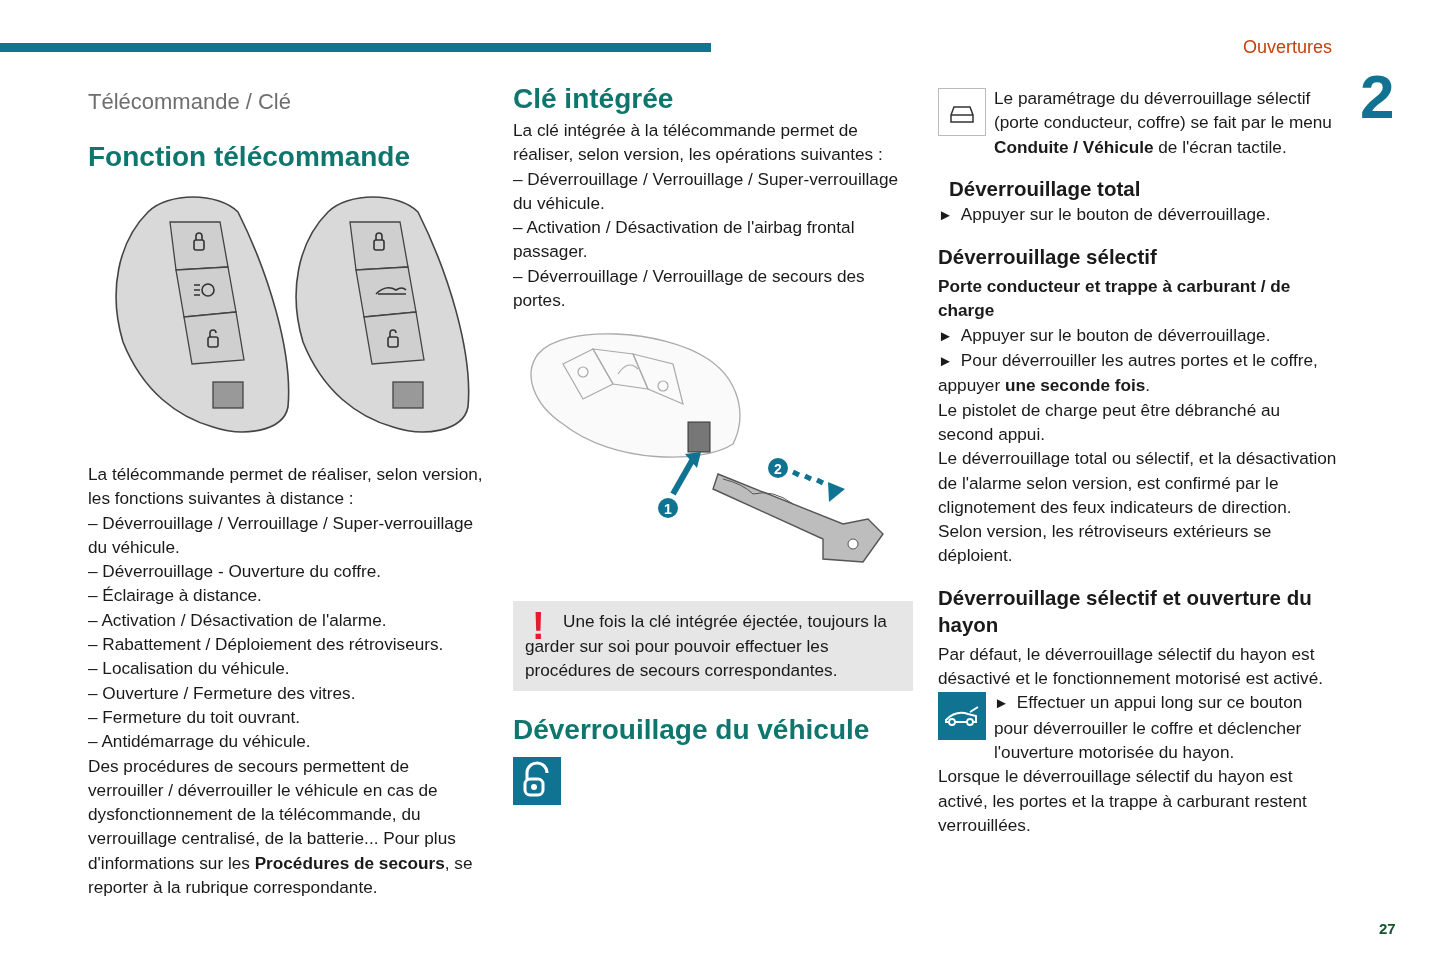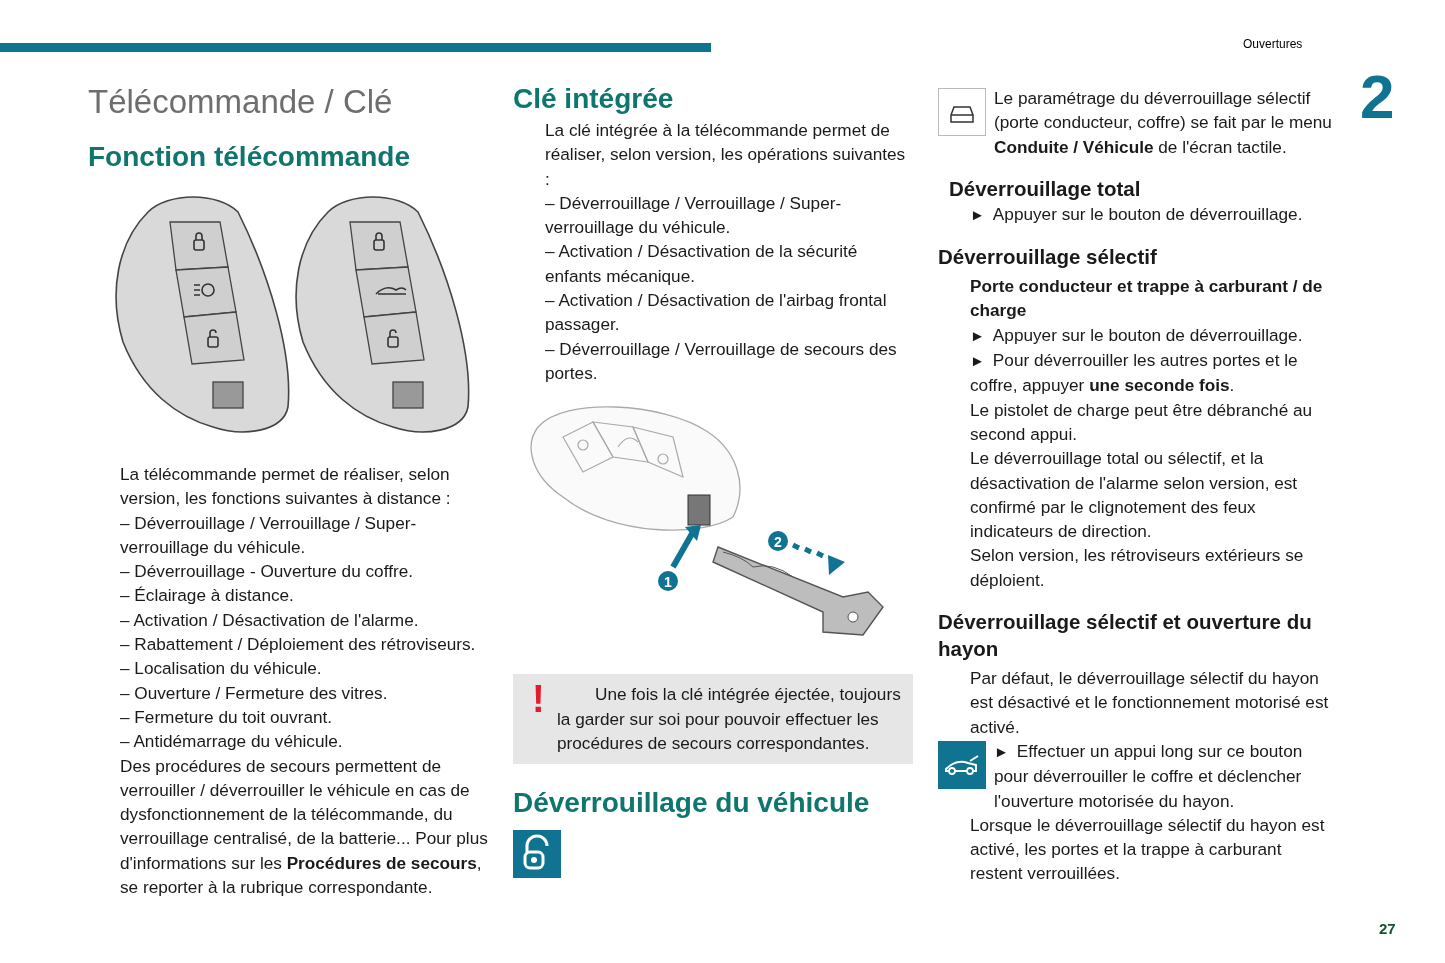--- a/index.html
+++ b/index.html
@@ -1,29 +1,29 @@
 <!DOCTYPE html>
 <html><head>
   <meta charset="utf-8">
   <style>
     html, body { margin:0; padding:0; }
     body { width:1445px; height:963px; background:#ffffff; position:relative; overflow:hidden;
            font-family:"Liberation Sans", sans-serif; color:#1a1a1a; }
     .topbar { position:absolute; left:0; top:43px; width:711px; height:9px; background:#0f7391; }
-    .section-name { position:absolute; left:1243px; top:37px; font-size:12px; color:#000000; }
+    .section-name { position:absolute; left:1243px; top:37px; font-size:18px; color:#c2410c; }
     .chapter-num { position:absolute; left:1360px; top:66px; font-size:62px; font-weight:bold; color:#0f7391; line-height:1; }
     .page-num { position:absolute; left:1379px; top:920px; font-size:15px; font-weight:bold; color:#14532d; }
     .col { position:absolute; font-size:17.2px; line-height:24.3px; }
     .col1 { left:88px; top:80px; width:400px; }
     .col2 { left:513px; top:80px; width:400px; }
     .col3 { left:938px; top:86px; width:400px; }
-    .title-light { font-size:33px; color:#6e6e6e; font-weight:normal; line-height:44px; margin:0; }
+    .title-light { font-size:22px; color:#6e6e6e; font-weight:normal; line-height:44px; margin:0; }
     h2 { font-size:28px; font-weight:bold; margin:0; line-height:38px; color:#0f766e; }
     h3 { font-size:20.5px; font-weight:bold; margin:0; line-height:27px; color:#1a1a1a; }
-    p { margin:0;padding-left:32px; }
+    p { margin:0; }
     .b { font-weight:bold; }
     .warn { background:#e6e6e6; padding:8px 12px 9px 12px; position:relative; }
     .warn .bang { position:absolute; left:19px; top:6px; color:#e31b2f; font-weight:bold; font-size:38px; line-height:38px; }
     .indent-first { text-indent:38px; }
     .icon-outline { float:left; width:48px; height:48px; border:1px solid #bbb; box-sizing:border-box; margin:2px 8px 0 0; }
     .icon-teal { float:left; width:48px; height:48px; background:#0f7391; margin:2px 8px 0 0; }
     .tri { font-size:15px; margin-right:8px; }
   </style>
 </head>
 <body>
@@ -76,21 +76,20 @@
   <p>–  Ouverture / Fermeture des vitres.</p>
   <p>–  Fermeture du toit ouvrant.</p>
   <p>–  Antidémarrage du véhicule.</p>
   <p><span>Des procédures de secours permettent de verrouiller / déverrouiller le véhicule en cas de dysfonctionnement de la télécommande, du verrouillage centralisé, de la batterie... Pour plus d'informations sur les </span><span class="b">Procédures de secours</span><span>, se reporter à la rubrique correspondante.</span></p>
 </div>
 
 <div class="col col2">
   <h2>Clé intégrée</h2>
   <p>La clé intégrée à la télécommande permet de réaliser, selon version, les opérations suivantes :</p>
   <p>–  Déverrouillage / Verrouillage / Super-verrouillage du véhicule.</p>
-  <p>–  Activation / Désactivation de la sécurité enfants mécanique.</p>
   <p>–  Activation / Désactivation de l'airbag frontal passager.</p>
   <p>–  Déverrouillage / Verrouillage de secours des portes.</p>
   <div style="height:283px; position:relative;">
     <svg width="380" height="260" viewBox="0 0 380 260" style="position:absolute; left:10px; top:12px;">
       <path d="M15 30 C 40 0, 140 5, 185 35 C 215 55, 225 90, 210 120 C 180 140, 90 140, 40 100 C 10 80, 0 50, 15 30 Z" fill="#fafafa" stroke="#aaa" stroke-width="1.3"></path>
       <g fill="none" stroke="#aaa" stroke-width="1.2">
         <path d="M40 40 L70 25 L90 60 L60 75 Z"></path>
           <path d="M70 25 L110 30 L125 65 L90 60 Z"></path>
           <path d="M110 30 L150 40 L160 80 L125 65 Z"></path>
         <circle cx="60" cy="48" r="5"></circle>

